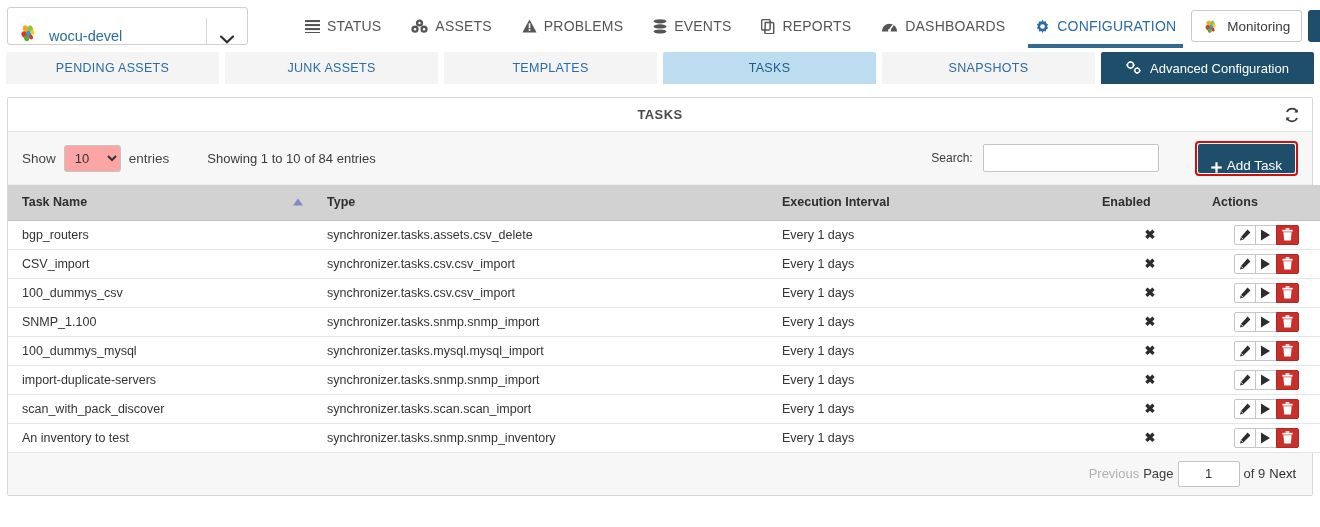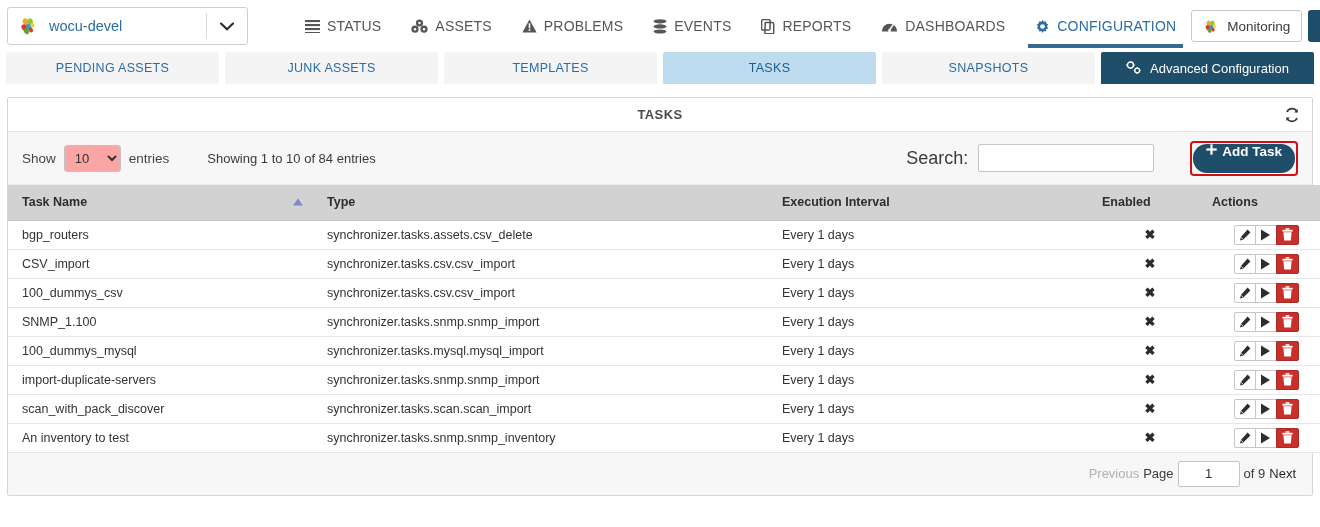--- a/index.html
+++ b/index.html
@@ -21,21 +21,21 @@
     background: #ffffff;
     padding: 0 6px 0 7px;
     position: relative;
   }
   .realm-select {
     width: 241px;
     height: 38px;
     border: 1px solid #cfcfcf;
     border-radius: 3px;
     display: flex;
-    align-items: center;
+    align-items: flex-end;
     background: #fff;
     flex: none;
   }
   .realm-logo {
     width: 22px; height: 22px;
     margin-left: 10px; margin-right: 9px;
     flex: none;
     position: relative;
   }
   .realm-name {
@@ -155,41 +155,41 @@
   select.len {
     height: 27px; width: 57px;
     border: 1px solid #c4c4c4; border-radius: 3px;
     background: #fca5a5; color: #333; font-size: 13px;
     font-family: "Liberation Sans", sans-serif;
     padding-left: 6px;
   }
   .showing-info { margin-left: 38px; color: #3b3b3b; font-size: 13px; }
   .spacer { flex: 1; }
   .search-group { display: flex; align-items: center; gap: 10px; }
-  .search-label { color: #3b3b3b; font-size: 18px; }
+  .search-label { color: #3b3b3b; font-size: 12px; }
   input.search {
     width: 176px; height: 28px;
     border: 1px solid #c4c4c4; border-radius: 2px;
     background: #fff;
     font-family: "Liberation Sans", sans-serif;
     font-size: 13px;
     padding: 0 6px;
   }
   .add-wrap {
     margin-left: 36px;
     border: 2px solid #d10f0f;
     border-radius: 4px;
     padding: 1px;
   }
   .btn-add {
-    display:flex; align-items:flex-start; justify-content:center; gap:5px;
+    display:flex; align-items:flex-end; justify-content:center; gap:5px;
     background: #1f4e6b; color: #fff;
     height: 29px; padding: 0 13px;
-    border-radius: 14px;
-    font-size: 13.5px; font-weight: bold;
+    border-radius: 2px;
+    font-size: 13.5px; font-weight: normal;
   }
 
   
   table.tasks { width: 100%; border-collapse: collapse; table-layout: fixed; }
   table.tasks thead th {
     background: #d2d2d2;
     height: 35px;
     font-size: 12.5px;
     color: #2e2e2e;
     text-align: left;

